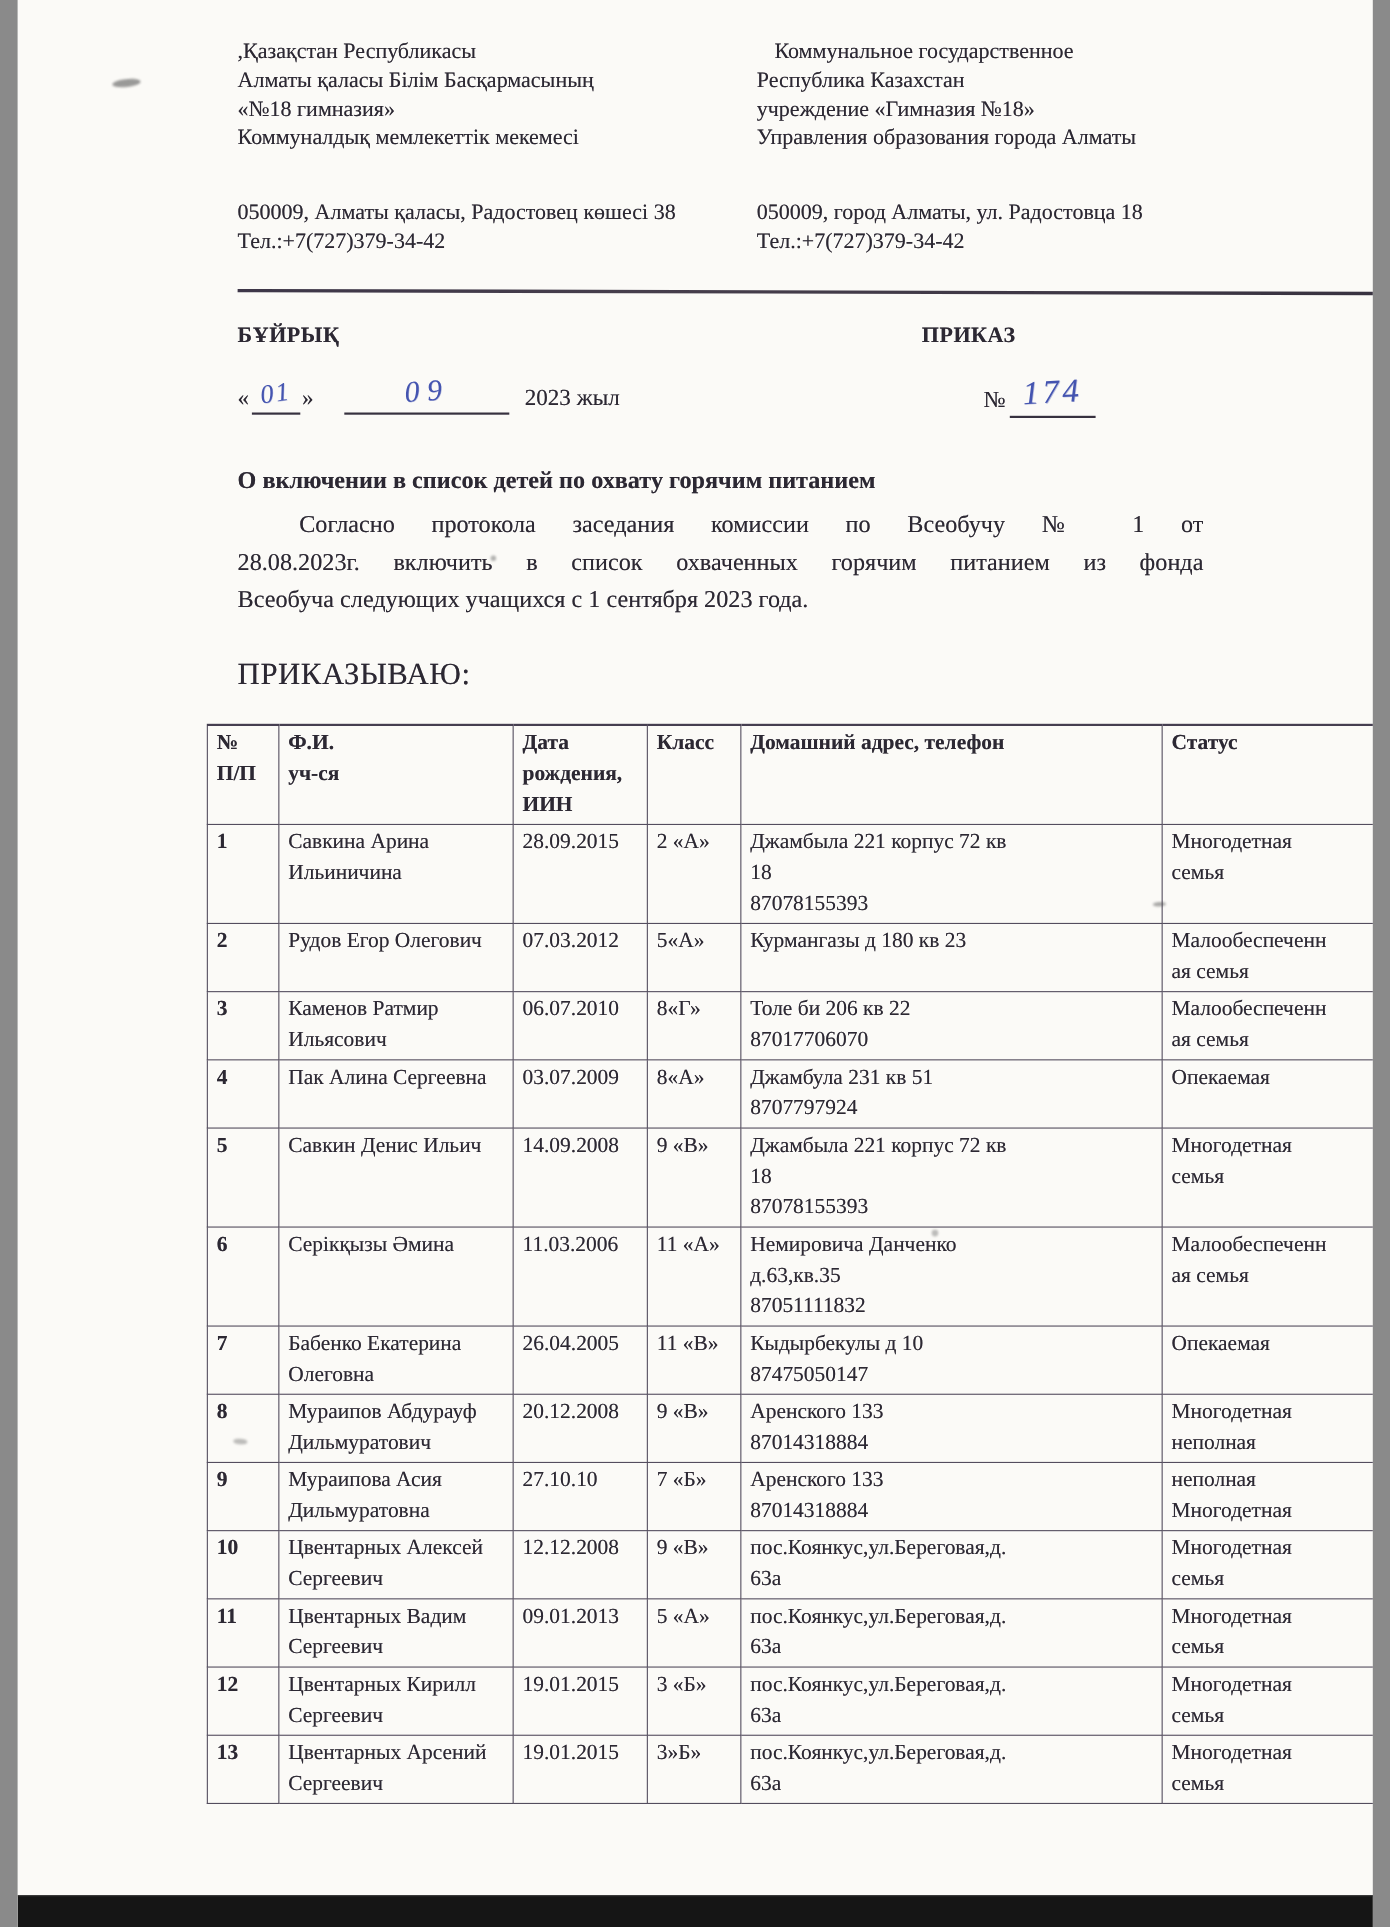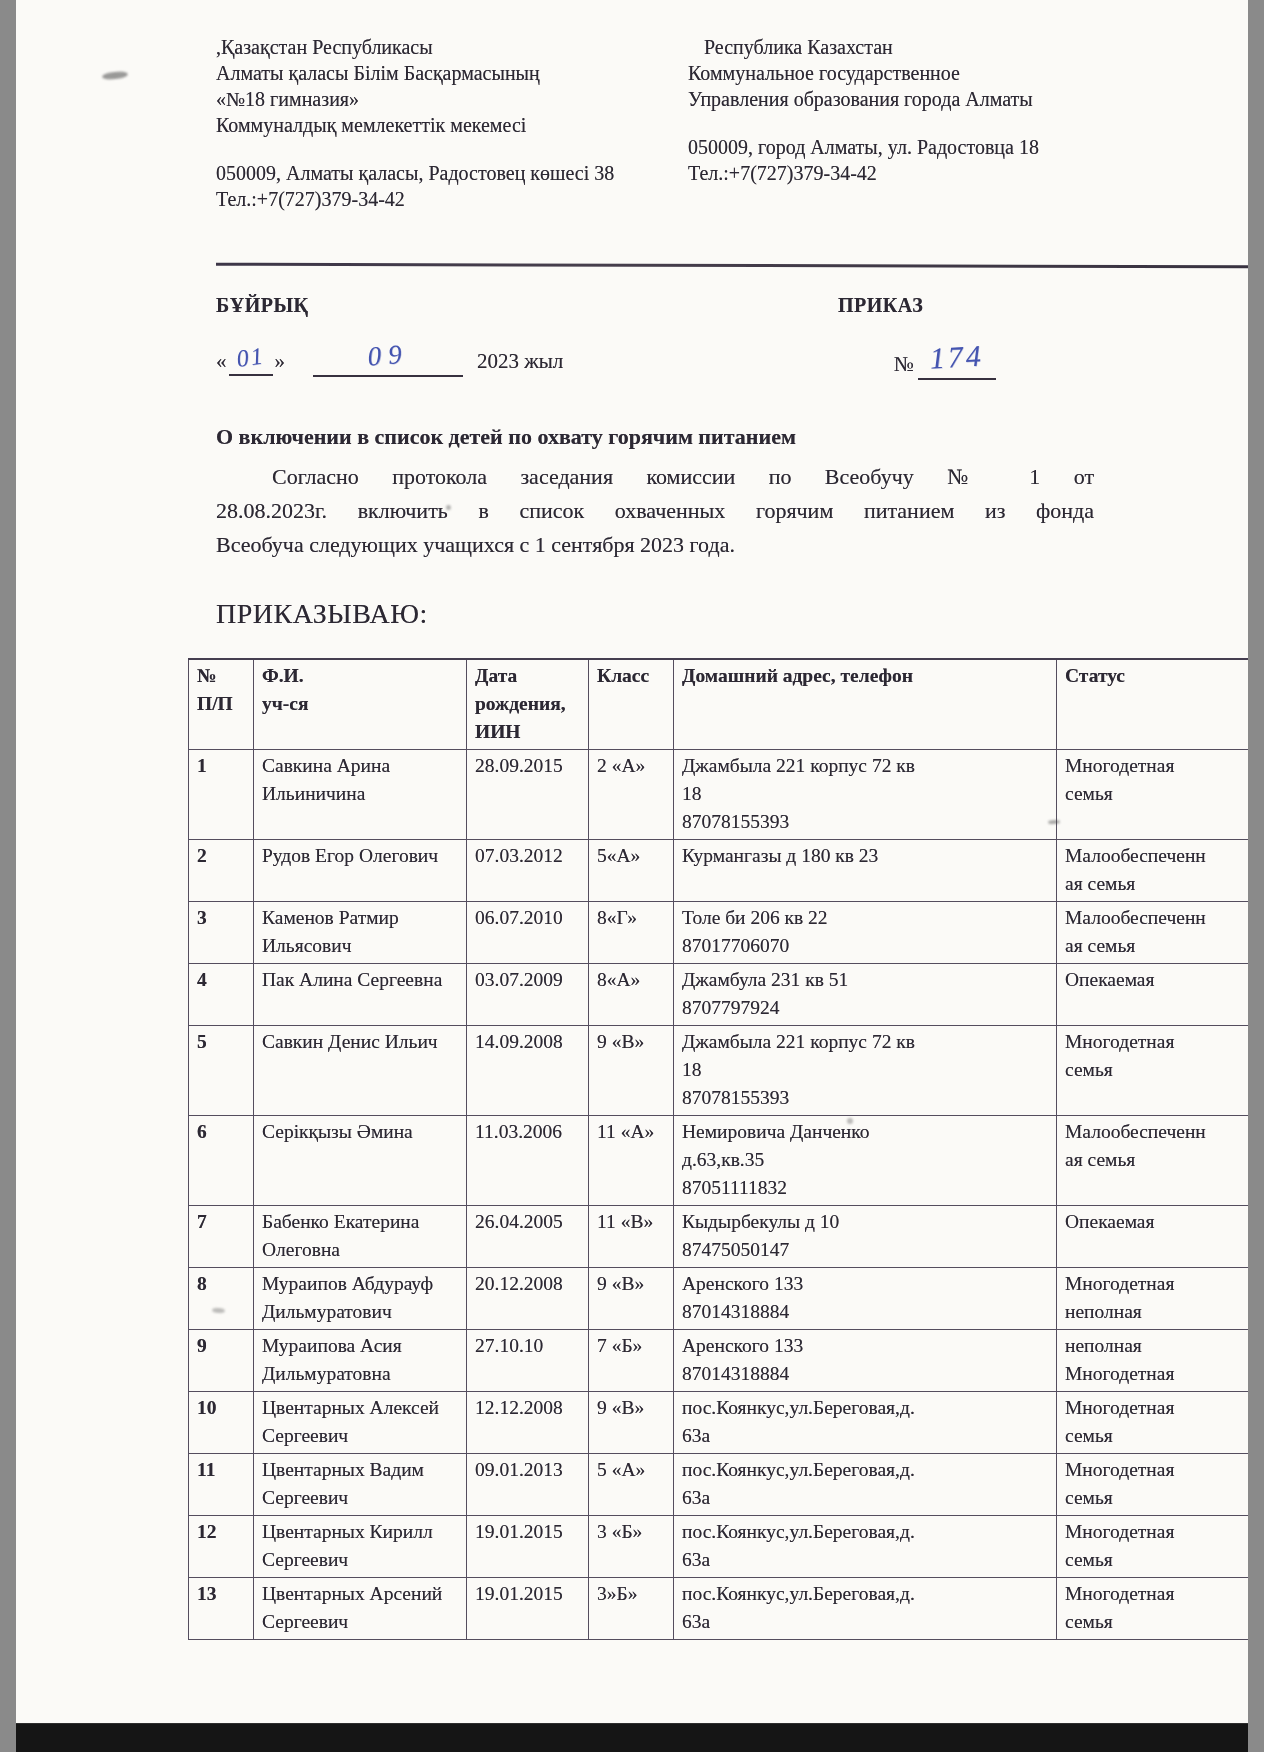--- a/index.html
+++ b/index.html
@@ -7,21 +7,21 @@
     position:relative; width:1232px; height:1752px; margin:0 auto;
     background:#fbfaf7; overflow:hidden;
     font-family:"Liberation Serif", serif; color:#2c2833;
     text-shadow:0 0 .45px rgba(44,40,51,.55);
   }
   
   .lh { position:absolute; top:34px; font-size:20px; line-height:26px; }
   .lh-left  { left:200px; width:450px; }
   .lh-right { left:672px; width:470px; }
   .lh-right .org-line:first-child { padding-left:16px; }
-  .lh-address { margin-top:22px; }
+  .lh-address { margin-top:42px; }
   
   .rule { position:absolute; left:200px; top:264px; width:1048px; height:3px;
           background:linear-gradient(90deg,#3d3648,#463e4c 35%,#383240);
           transform:rotate(0.15deg); }
   
   .order-kk, .order-ru { position:absolute; top:294px; font-size:20px; font-weight:bold; letter-spacing:.5px; }
   .order-kk { left:200px; }
   .order-ru { left:822px; }
   
   .date-row { position:absolute; left:0; top:334px; width:1264px; height:56px; font-size:21px; }
@@ -73,22 +73,23 @@
     <div class="org-line">Алматы қаласы Білім Басқармасының</div>
     <div class="org-line">«№18 гимназия»</div>
     <div class="org-line">Коммуналдық мемлекеттік мекемесі</div>
     <div class="lh-address">
       <div>050009, Алматы қаласы, Радостовец көшесі 38</div>
       <div>Тел.:+7(727)379-34-42</div>
     </div>
   </div>
 
   <div class="lh lh-right">
+    <div class="org-line">Коммунальное государственное</div>
     <div class="org-line">Республика Казахстан</div>
-    <div class="org-line">Коммунальное государственное</div>
+    <div class="org-line">учреждение  «Гимназия №18»</div>
     <div class="org-line">Управления образования города Алматы</div>
     <div class="lh-address">
       <div>050009, город Алматы, ул. Радостовца 18</div>
       <div>Тел.:+7(727)379-34-42</div>
     </div>
   </div>
 
   <div class="rule"></div>
 
   <div class="order-kk">БҰЙРЫҚ</div>

